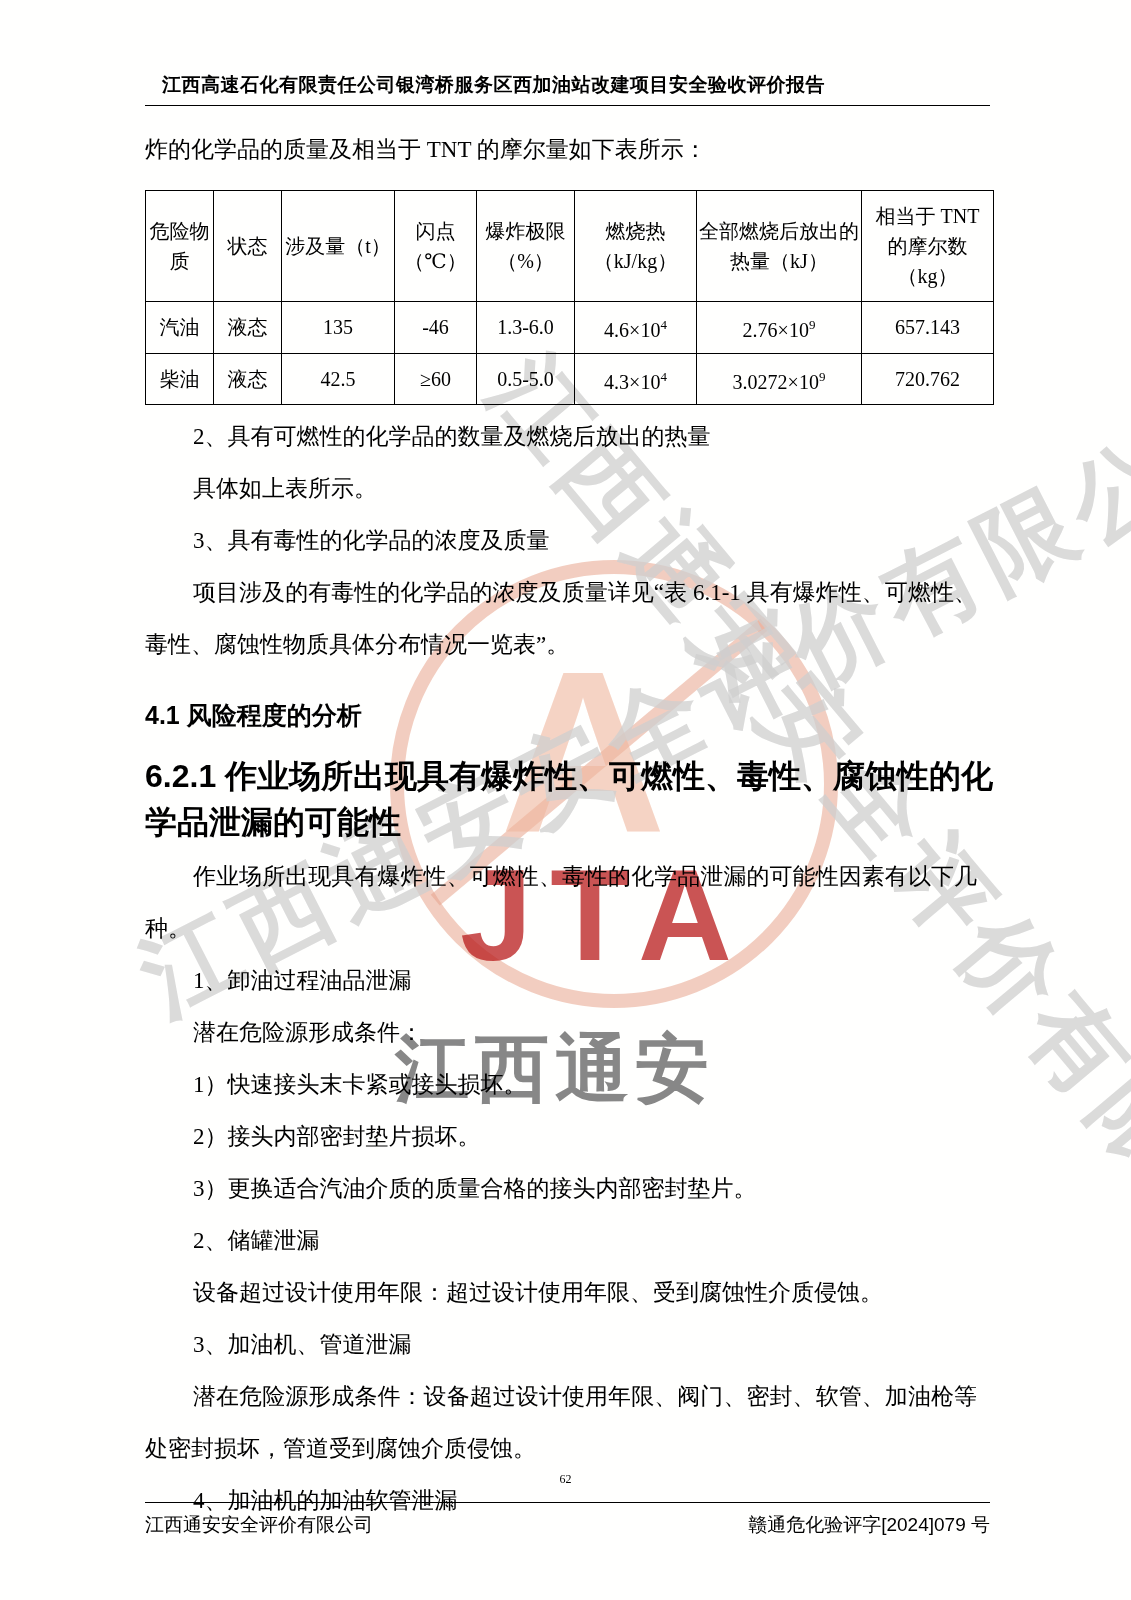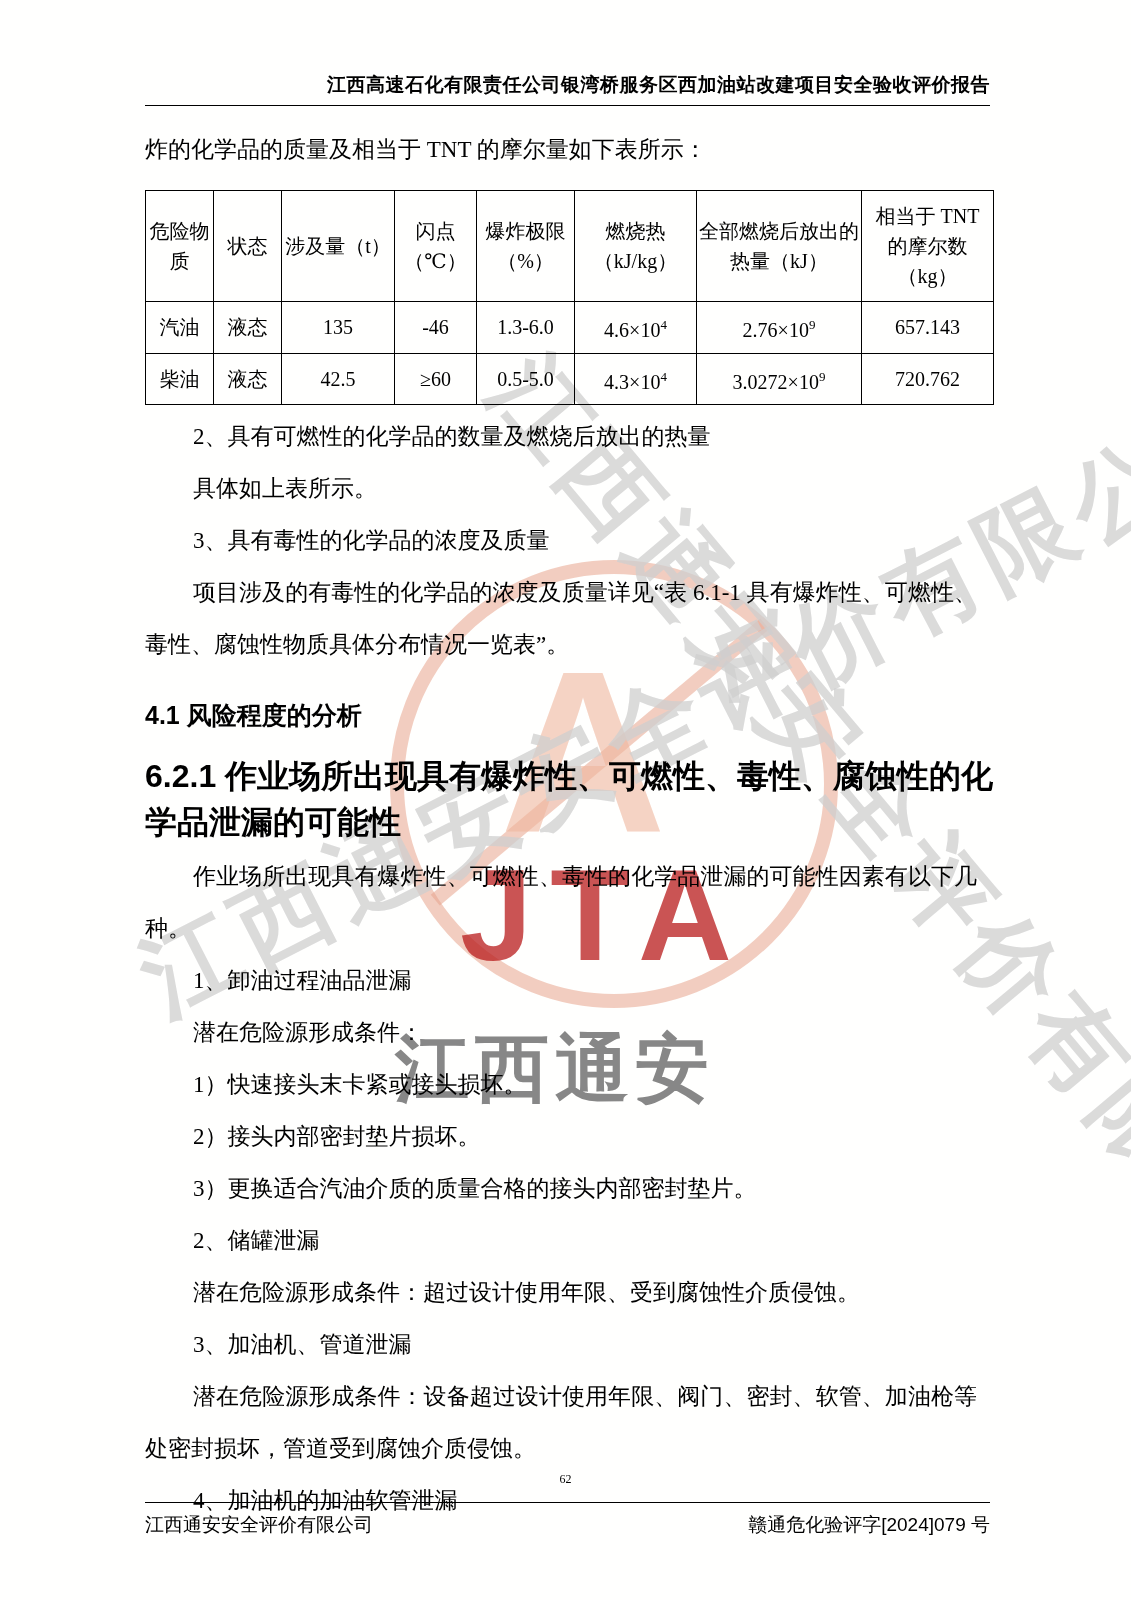--- a/index.html
+++ b/index.html
@@ -100,23 +100,23 @@
     font-family: "Liberation Sans", sans-serif;
   }
 
   
   .content {
     position: relative;
     z-index: 2;
   }
   .header {
     position: absolute;
-    left: 145px; top: 72px;
-    width: 845px;
-    text-align: right;
+    left: 162px; top: 72px;
+    width: 845px;
+    text-align: left;
     font-size: 19px;
     font-weight: bold;
     letter-spacing: .5px;
     font-family: "Liberation Sans", sans-serif;
   }
   .header-rule {
     position: absolute;
     left: 145px; top: 105px;
     width: 845px;
     border-bottom: 1.5px solid #000;
@@ -273,21 +273,21 @@
       <h2 class="sec">4.1 风险程度的分析</h2>
       <h3 class="sub">6.2.1 作业场所出现具有爆炸性、可燃性、毒性、腐蚀性的化学品泄漏的可能性</h3>
 
       <p class="t indent">作业场所出现具有爆炸性、可燃性、毒性的化学品泄漏的可能性因素有以下几种。</p>
       <p class="t indent">1、卸油过程油品泄漏</p>
       <p class="t indent">潜在危险源形成条件：</p>
       <p class="t indent">1）快速接头末卡紧或接头损坏。</p>
       <p class="t indent">2）接头内部密封垫片损坏。</p>
       <p class="t indent">3）更换适合汽油介质的质量合格的接头内部密封垫片。</p>
       <p class="t indent">2、储罐泄漏</p>
-      <p class="t indent">潜在危险源形成条件：超过设计使用年限、受到腐蚀性介质侵蚀。</p>
+      <p class="t indent">设备超过设计使用年限：超过设计使用年限、受到腐蚀性介质侵蚀。</p>
       <p class="t indent">3、加油机、管道泄漏</p>
       <p class="t indent">潜在危险源形成条件：设备超过设计使用年限、阀门、密封、软管、加油枪等处密封损坏，管道受到腐蚀介质侵蚀。</p>
       <p class="t indent">4、加油机的加油软管泄漏</p>
     </div>
 
     <div class="pagenum">62</div>
     <div class="footer-rule"></div>
     <div class="footer">
       <span>江西通安安全评价有限公司</span>
       <span>赣通危化验评字[2024]079 号</span>

